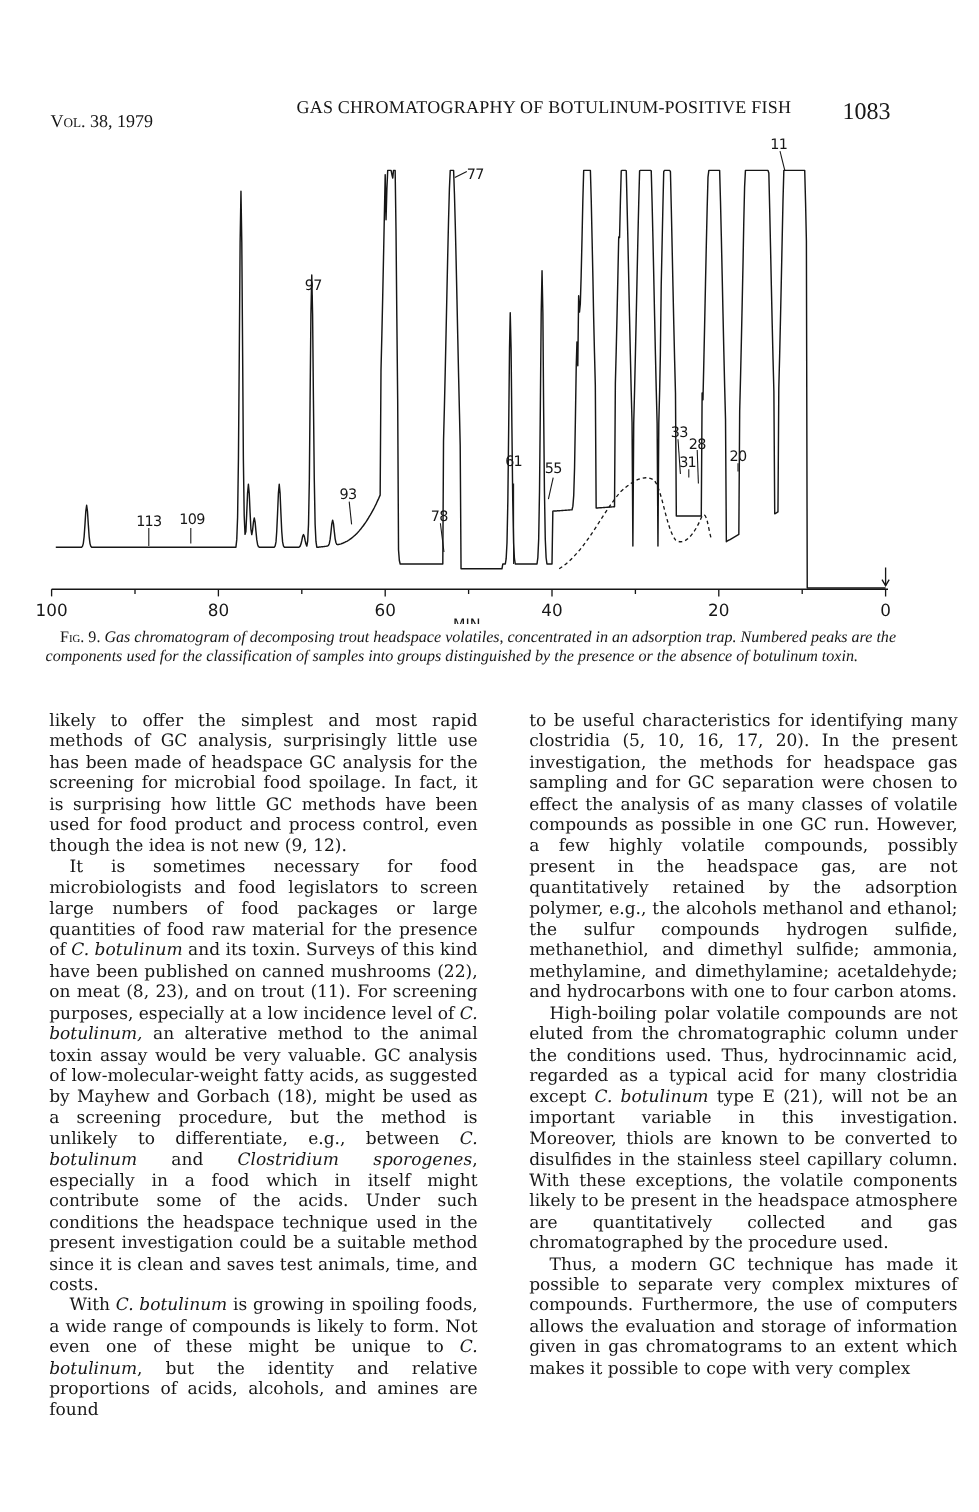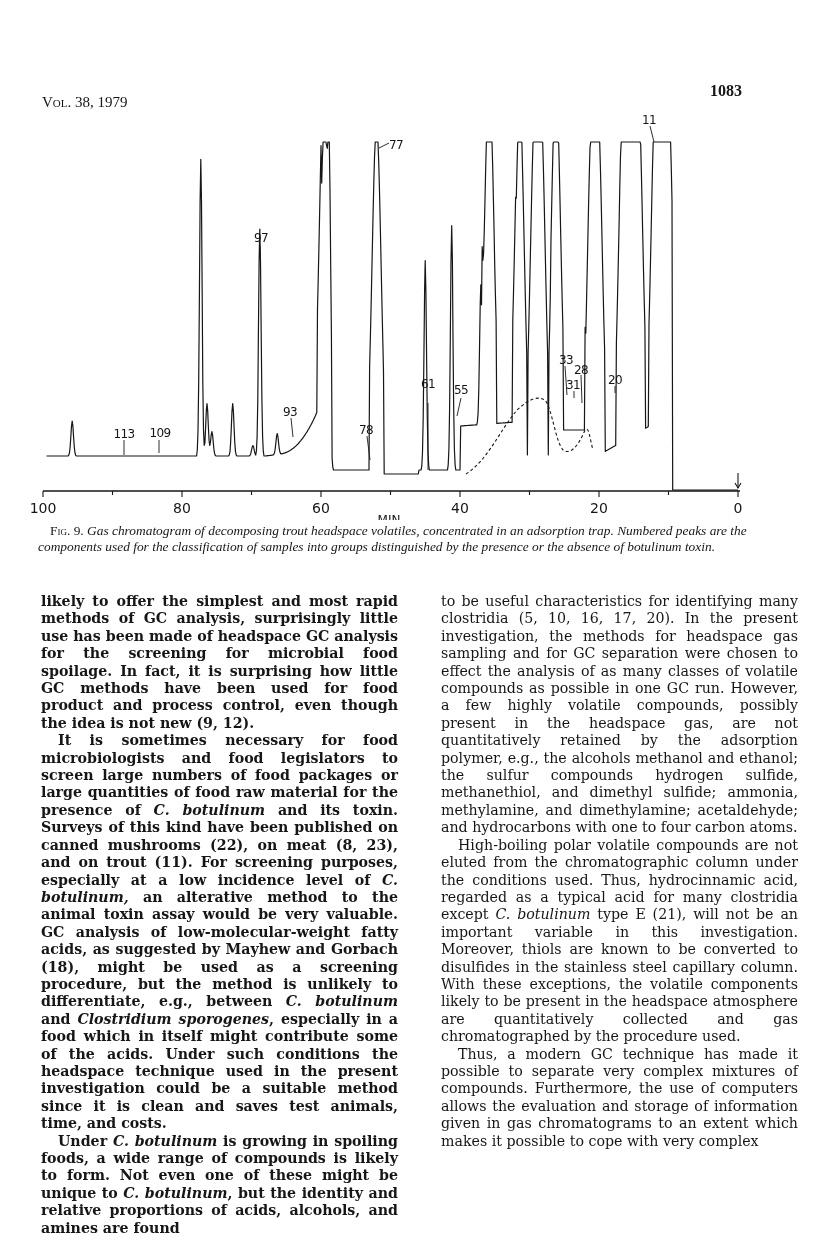--- a/index.html
+++ b/index.html
@@ -1,38 +1,39 @@
 <!DOCTYPE html>
 <html><head>
 <meta charset="utf-8">
 <style>
   html, body { margin: 0; padding: 0; background: #ffffff; }
   body { width: 816px; height: 1260px; position: relative; overflow: hidden; color: #161616; }
   .header { position: absolute; top: 82px; left: 42px; width: 700px; height: 24px; font-family: "Liberation Serif", serif; font-size: 15px; }
   .header .vol { position: absolute; left: 0; top: 12px; font-variant: small-caps; }
   .header .running { position: absolute; left: 205px; top: 0; letter-spacing: 0.2px; }
-  .header .page { position: absolute; right: 0; top: 0; font-weight: bold; font-size: 16px; }
+  .header .page { position: absolute; right: 0; top: 0; font-weight: normal; font-size: 20px; }
   .figure { position: absolute; left: 0; top: 110px; width: 816px; height: 410px; }
   .figure svg { display: block; }
   .caption { position: absolute; top: 523px; left: 38px; width: 740px; font-family: "Liberation Serif", serif; font-size: 13.4px; line-height: 16px; font-style: italic; }
   .caption .fig-label { font-style: normal; font-variant: small-caps; padding-left: 12px; }
   .col { position: absolute; top: 593px; width: 357px; font-family: "DejaVu Serif", serif; font-size: 14.2px; line-height: 17.4px; text-align: justify; }
-  .col.left { left: 41px; font-weight: bold; }
+  .col.left { left: 41px; }
   .col.right { left: 404px; margin-left: 37px; }
   .col p { margin: 0; text-indent: 17px; }
   .col p.cont { text-indent: 0; }
   .col i { font-style: italic; }
   .tick-label { font-family: "DejaVu Sans", sans-serif; font-size: 14px; fill: #161616; }
   .peak-label { font-family: "DejaVu Sans", sans-serif; font-size: 12px; fill: #161616; letter-spacing: -0.6px; }
 </style>
 </head>
 <body>
 
 <div class="header">
   <span class="vol">Vol. 38, 1979</span>
+  <span class="running">GAS CHROMATOGRAPHY OF BOTULINUM-POSITIVE FISH</span>
   <span class="page">1083</span>
 </div>
 
 <div class="figure">
   <svg width="816" height="410" viewBox="0 110 816 410">
 
     <line x1="43" y1="491" x2="740" y2="491" stroke="#161616" stroke-width="1.3"></line>
     <g stroke="#161616" stroke-width="1.1">
       <line x1="43" y1="491" x2="43" y2="497"></line>
         <line x1="112.5" y1="491" x2="112.5" y2="495"></line>
@@ -95,20 +96,20 @@
 </div>
 
 <div class="caption">
   <span class="fig-label">Fig. 9.</span>
   <span>Gas chromatogram of decomposing trout headspace volatiles, concentrated in an adsorption trap. Numbered peaks are the components used for the classification of samples into groups distinguished by the presence or the absence of botulinum toxin.</span>
 </div>
 
 <div class="col left">
   <p class="cont">likely to offer the simplest and most rapid methods of GC analysis, surprisingly little use has been made of headspace GC analysis for the screening for microbial food spoilage. In fact, it is surprising how little GC methods have been used for food product and process control, even though the idea is not new (9, 12).</p>
   <p><span>It is sometimes necessary for food microbiologists and food legislators to screen large numbers of food packages or large quantities of food raw material for the presence of </span><i>C. botulinum</i><span> and its toxin. Surveys of this kind have been published on canned mushrooms (22), on meat (8, 23), and on trout (11). For screening purposes, especially at a low incidence level of </span><i>C. botulinum,</i><span> an alterative method to the animal toxin assay would be very valuable. GC analysis of low-molecular-weight fatty acids, as suggested by Mayhew and Gorbach (18), might be used as a screening procedure, but the method is unlikely to differentiate, e.g., between </span><i>C. botulinum</i><span> and </span><i>Clostridium sporogenes</i><span>, especially in a food which in itself might contribute some of the acids. Under such conditions the headspace technique used in the present investigation could be a suitable method since it is clean and saves test animals, time, and costs.</span></p>
-  <p><span>Under </span><i>C. botulinum</i><span> is growing in spoiling foods, a wide range of compounds is likely to form. Not even one of these might be unique to </span><i>C. botulinum</i><span>, but the identity and relative proportions of acids, alcohols, and amines are found</span></p>
+  <p><span>With </span><i>C. botulinum</i><span> is growing in spoiling foods, a wide range of compounds is likely to form. Not even one of these might be unique to </span><i>C. botulinum</i><span>, but the identity and relative proportions of acids, alcohols, and amines are found</span></p>
 </div>
 
 <div class="col right">
   <p class="cont">to be useful characteristics for identifying many clostridia (5, 10, 16, 17, 20). In the present investigation, the methods for headspace gas sampling and for GC separation were chosen to effect the analysis of as many classes of volatile compounds as possible in one GC run. However, a few highly volatile compounds, possibly present in the headspace gas, are not quantitatively retained by the adsorption polymer, e.g., the alcohols methanol and ethanol; the sulfur compounds hydrogen sulfide, methanethiol, and dimethyl sulfide; ammonia, methylamine, and dimethylamine; acetaldehyde; and hydrocarbons with one to four carbon atoms.</p>
   <p><span>High-boiling polar volatile compounds are not eluted from the chromatographic column under the conditions used. Thus, hydrocinnamic acid, regarded as a typical acid for many clostridia except </span><i>C. botulinum</i><span> type E (21), will not be an important variable in this investigation. Moreover, thiols are known to be converted to disulfides in the stainless steel capillary column. With these exceptions, the volatile components likely to be present in the headspace atmosphere are quantitatively collected and gas chromatographed by the procedure used.</span></p>
   <p>Thus, a modern GC technique has made it possible to separate very complex mixtures of compounds. Furthermore, the use of computers allows the evaluation and storage of information given in gas chromatograms to an extent which makes it possible to cope with very complex</p>
 </div>
 
 </body></html>

